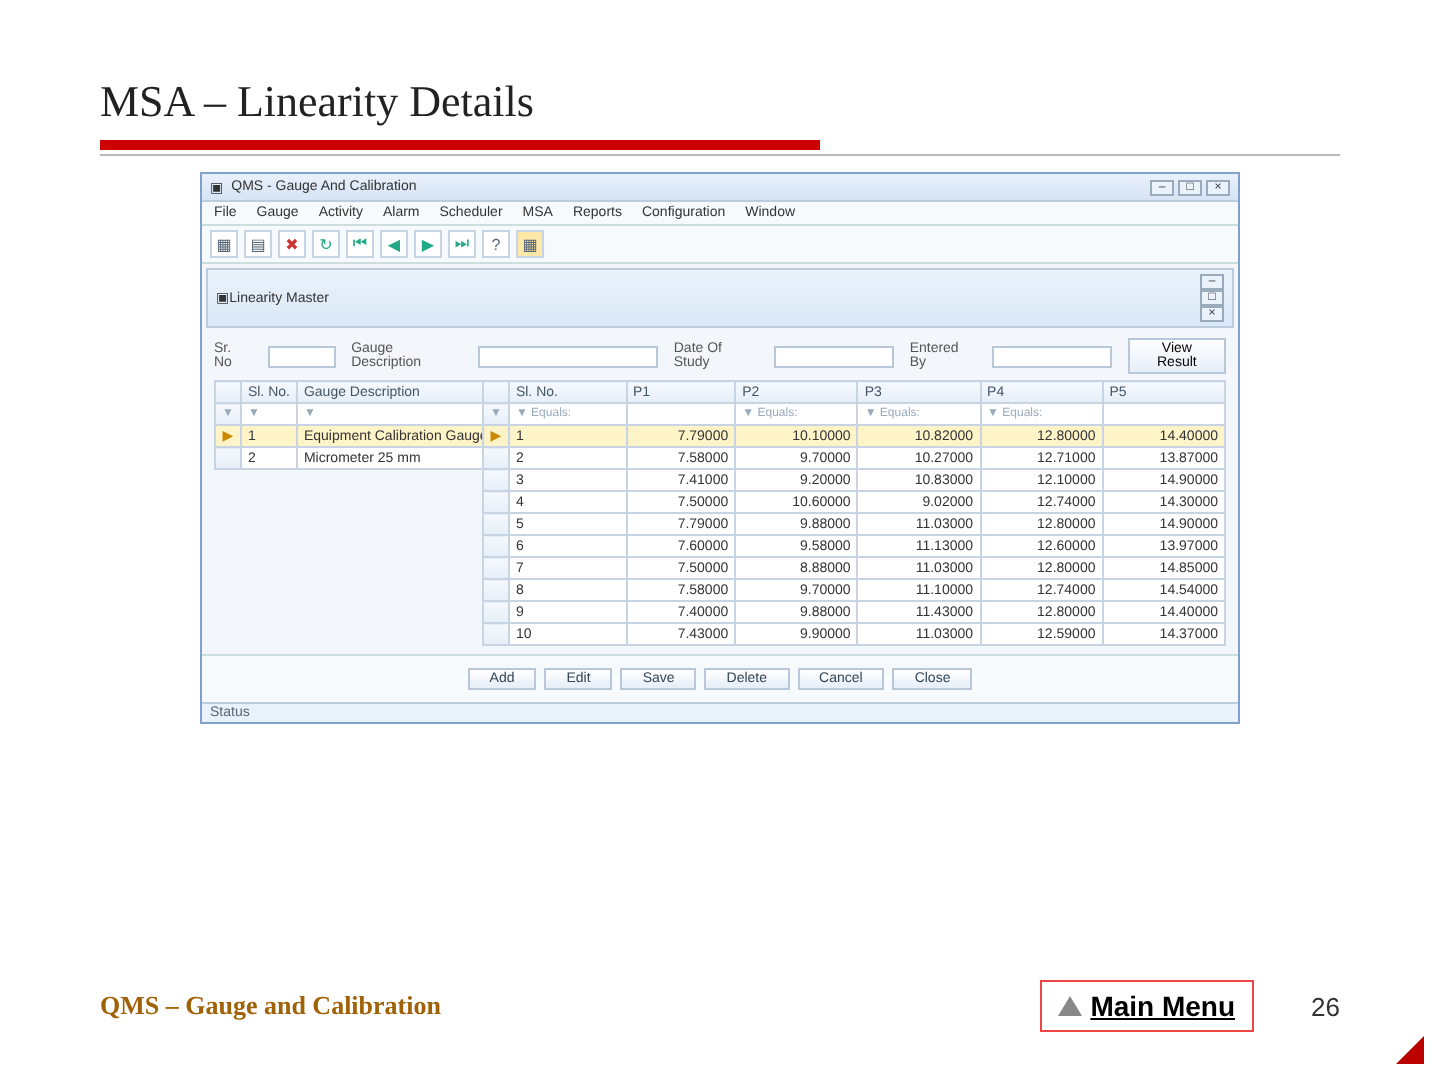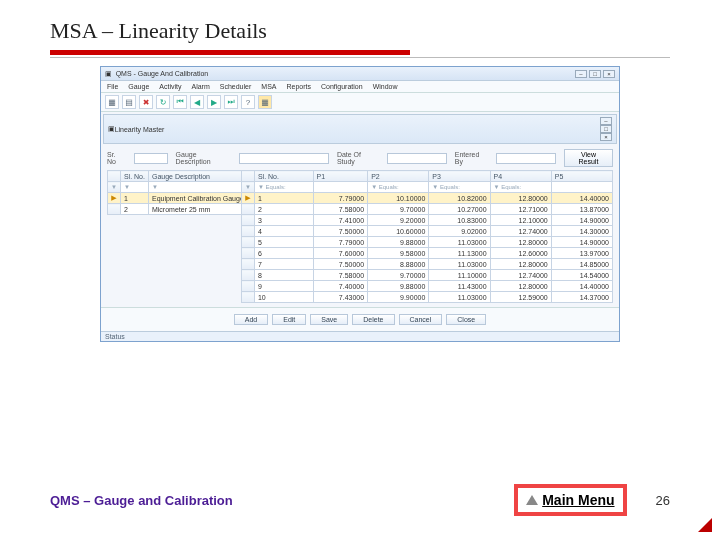--- a/index.html
+++ b/index.html
@@ -1,17 +1,17 @@
 <!DOCTYPE html>
 <html><head>
 <meta charset="utf-8">
 <style>
   * { box-sizing: border-box; margin: 0; padding: 0; }
   body { width: 720px; height: 540px; background: #fff; font-family: "Segoe UI", Tahoma, sans-serif; position: relative; }
-  .slide { padding: 18px 50px 0 50px; }
+  .slide { padding: 38px 50px 0 50px; }
   .slide-title { font-family: "Times New Roman", serif; font-size: 22px; color: #222; margin-bottom: 6px; }
   .redbar { height: 5px; background: #c00; width: 360px; margin-bottom: 2px; }
   .grayline { height: 1px; background: #bbb; margin-bottom: 8px; }
 
   .app { width: 520px; margin: 0 auto; border: 1px solid #7da2ce; background: #f3f6fb; font-size: 7px; color: #333; }
   .app-title { background: linear-gradient(#e9f1fb,#d6e4f5); border-bottom: 1px solid #bcd; display: flex; align-items: center; height: 14px; padding: 0 4px; gap: 4px; }
   .app-title .winbtns { margin-left: auto; display: flex; gap: 2px; }
   .winbtn { width: 12px; height: 8px; border: 1px solid #9ab; background: #eaf2fb; font-size: 6px; text-align: center; line-height: 6px; }
   .menubar { display: flex; gap: 10px; padding: 2px 6px; background: #f7fafd; border-bottom: 1px solid #cdd; }
   .menubar span { cursor: default; }
@@ -39,22 +39,22 @@
   .rowhead { width: 10px; text-align: center; background: linear-gradient(#f5f9fd,#e6eef8); }
   .arrow { color: #c80; }
   .num { text-align: right; }
 
   .btnbar { display: flex; gap: 4px; justify-content: center; padding: 6px 0 6px 0; border-top: 1px solid #cdd; background: #f7fafd; }
   .btn { border: 1px solid #b8c8da; background: linear-gradient(#fff,#e6eef8); padding: 1px 10px; font-size: 7px; color: #345; }
 
   .statusbar { background: #e9f1fb; border-top: 1px solid #bcd; padding: 1px 4px; font-size: 7px; color: #567; }
 
   .footer { position: absolute; bottom: 24px; left: 50px; right: 50px; display: flex; align-items: center; }
-  .footer-left { font-family: Liberation Sans, sans-serif; font-size: 13px; color: #4c1d95; font-weight: bold; }
-  .mainmenu { margin-left: auto; border: 4px solid #ef4444; padding: 4px 8px; display: flex; align-items: center; gap: 4px; font-size: 14px; font-weight: bold; color: #000; text-decoration: underline; }
+  .footer-left { font-family: Liberation Serif, serif; font-size: 13px; color: #a16207; font-weight: bold; }
+  .mainmenu { margin-left: auto; border: 1px solid #ef4444; padding: 4px 8px; display: flex; align-items: center; gap: 4px; font-size: 14px; font-weight: bold; color: #000; text-decoration: underline; }
   .mainmenu .arr { width: 0; height: 0; border-left: 6px solid transparent; border-right: 6px solid transparent; border-bottom: 10px solid #888; }
   .pagenum { margin-left: 29px; font-size: 13px; color: #333; }
   .corner { position: absolute; right: 8px; bottom: 8px; width: 0; height: 0; border-left: 14px solid transparent; border-bottom: 14px solid #b00; }
 </style>
 </head>
 <body>
 
 <div class="slide">
   <div class="slide-title">MSA – Linearity Details</div>
   <div class="redbar"></div>

